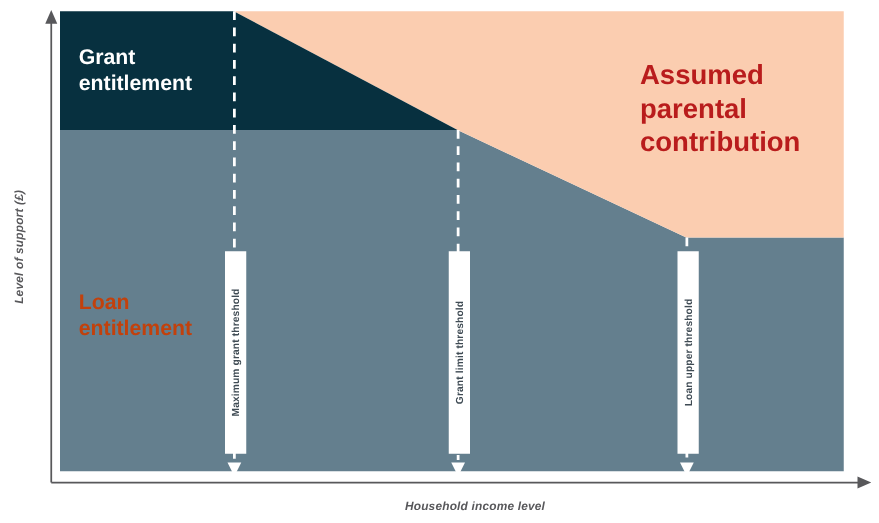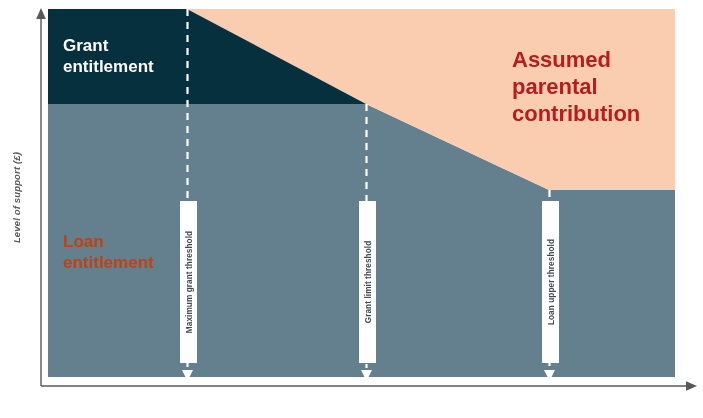--- a/index.html
+++ b/index.html
@@ -141,14 +141,15 @@
 
   <div class="region-label" id="label-loan">Loan
 entitlement</div>
 
   <div class="region-label" id="label-parental">Assumed
 parental
 contribution</div>
 
   <div class="axis-title" id="y-axis-title">Level of support (£)</div>
 
+  <div class="axis-title" id="x-axis-title">Household income level</div>
 
 </div>
 
 </body></html>

